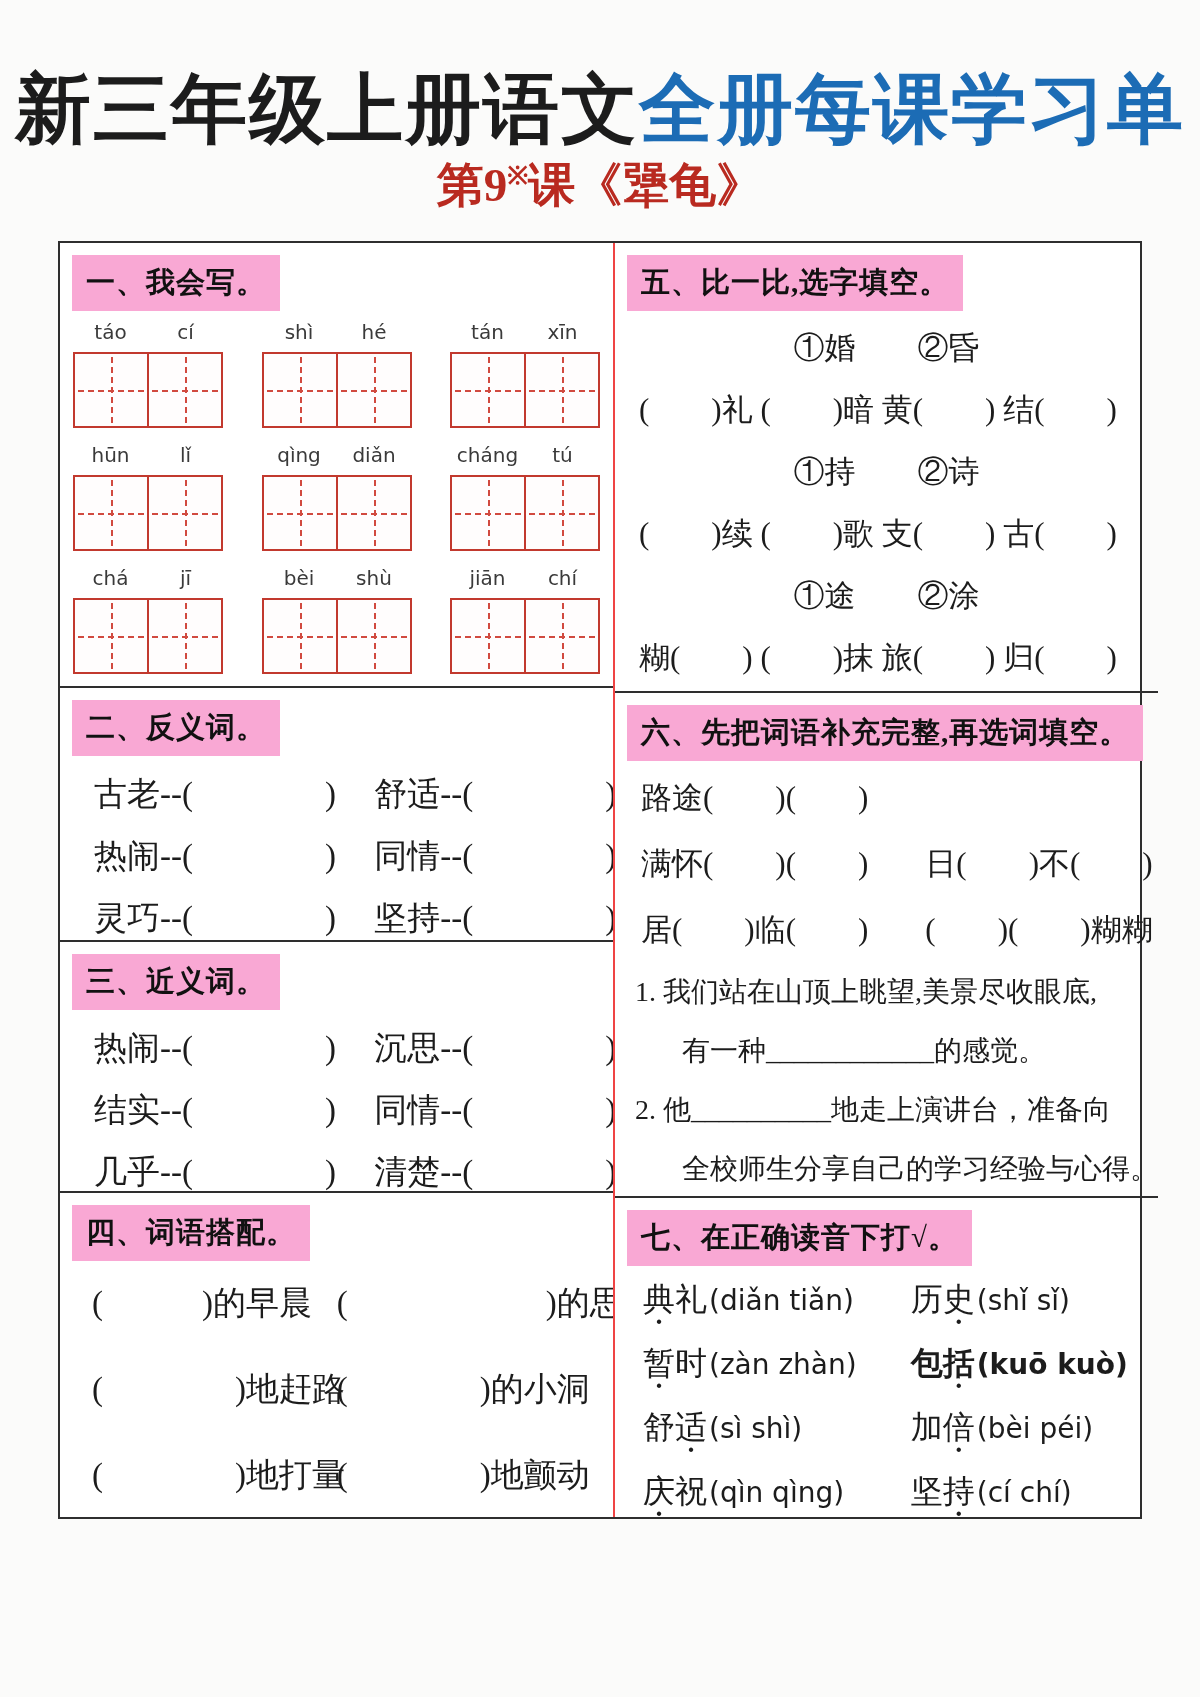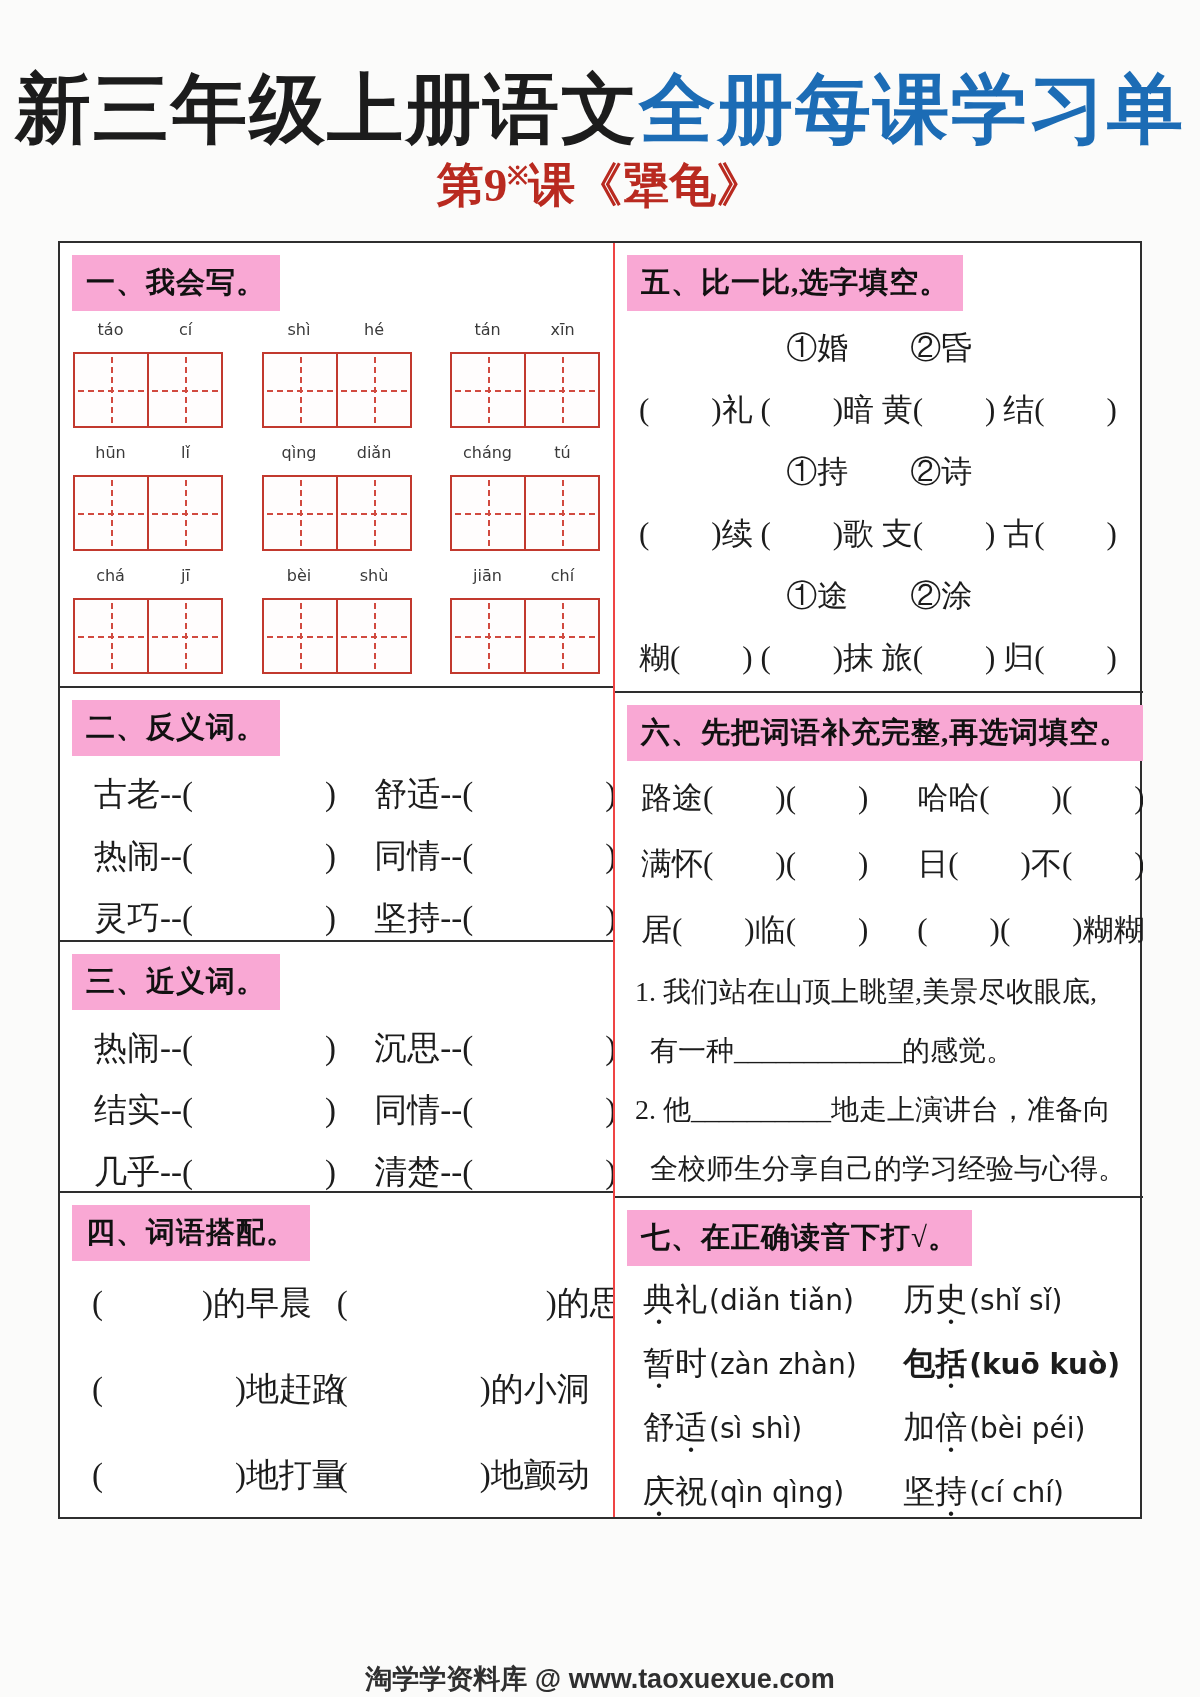--- a/index.html
+++ b/index.html
@@ -26,21 +26,21 @@
 
   .heading { display:inline-block; background:#f9a8d4; color:#111; font-weight:bold;
              font-size:29px; padding:8px 14px; margin:12px 0 0 12px; letter-spacing:1px; white-space:pre; }
 
   
   .wrow { display:flex; justify-content:space-between; padding:0 13px; margin-top:15px; }
   .wrow.first { margin-top:9px; }
   .wgroup { width:150px; }
   .pyrow { display:flex; height:30px; margin-bottom:2px; }
   .py { flex:1; text-align:center; font-family:"DejaVu Sans", sans-serif;
-        font-size:16px; color:#3a3a3a; white-space:pre; }
+        font-size:20px; color:#3a3a3a; white-space:pre; }
   .tgrid { display:flex; }
   .tz { width:76px; height:76px; box-sizing:border-box; border:2px solid #c2392e; position:relative; background:#fffdfd; }
   .tz + .tz { margin-left:-2px; }
   .tz::before { content:""; position:absolute; left:50%; top:3px; bottom:3px; border-left:2px dashed #d14a3f; }
   .tz::after  { content:""; position:absolute; top:50%; left:3px; right:3px; border-top:2px dashed #d14a3f; }
 
   
   .arow { display:flex; align-items:center; height:62px; padding-left:34px; font-size:33px; white-space:pre; }
   .arow.first { margin-top:8px; }
   .acell { width:54%; } .acell.r { width:46%; }
@@ -51,21 +51,21 @@
   .cline { display:flex; align-items:center; height:62px; font-size:31px; white-space:pre; }
   .cline.first { margin-top:6px; }
   .cline.center { justify-content:center; }
   .cline.fill { padding-left:24px; }
 
   
   .prow { display:flex; align-items:center; height:66px; padding-left:26px; font-size:31px; white-space:pre; }
   .prow.first { margin-top:4px; }
   .pcell { width:55%; } .pcell.r { width:45%; }
   .sline { display:flex; align-items:center; height:59px; padding-left:20px; font-size:28px; white-space:pre; }
-  .sline.indent { padding-left:35px; }
+  .sline.indent { padding-left:67px; }
 
   
   .prnrow { display:flex; align-items:center; height:64px; padding-left:28px; }
   .prnrow.first { margin-top:2px; }
   .prnitem { width:52%; font-size:32px; white-space:pre; } .prnitem.r { width:48%; }
   .ch { display:inline-block; position:relative; }
   .du::after { content:"·"; position:absolute; left:50%; bottom:-0.58em; transform:translateX(-50%);
                font-weight:900; font-size:0.85em; color:#1c1c1c; }
   .pyn { font-family:"DejaVu Sans", sans-serif; font-size:28px; margin-left:2px; }
   .bold { font-weight:bold; }
@@ -219,21 +219,21 @@
         <div class="cline center first">①婚　　②昏</div>
         <div class="cline fill">(　　)礼 (　　)暗 黄(　　) 结(　　)</div>
         <div class="cline center">①持　　②诗</div>
         <div class="cline fill">(　　)续 (　　)歌 支(　　) 古(　　)</div>
         <div class="cline center">①途　　②涂</div>
         <div class="cline fill">糊(　　) (　　)抹 旅(　　) 归(　　)</div>
       </div>
 
       <div class="sec bb h-505">
         <span class="heading">六、先把词语补充完整,再选词填空。</span>
-        <div class="prow first"><span class="pcell">路途(　　)(　　)</span><span class="pcell r">哈哈(　　)(　　)</span></div>
+        <div class="prow first"><span class="pcell">路途(　　)(　　)</span></div>
         <div class="prow"><span class="pcell">满怀(　　)(　　)</span><span class="pcell r">日(　　)不(　　)</span></div>
         <div class="prow"><span class="pcell">居(　　)临(　　)</span><span class="pcell r">(　　)(　　)糊糊</span></div>
         <div class="sline">1. 我们站在山顶上眺望,美景尽收眼底,</div>
         <div class="sline indent">有一种____________的感觉。</div>
         <div class="sline">2. 他__________地走上演讲台，准备向</div>
         <div class="sline indent">全校师生分享自己的学习经验与心得。</div>
       </div>
 
       <div class="sec h-319">
         <span class="heading">七、在正确读音下打√。</span>
@@ -252,15 +252,14 @@
         <div class="prnrow">
           <span class="prnitem"><span class="ch du">庆</span><span class="ch">祝</span><span class="pyn">(qìn qìng)</span></span>
           <span class="prnitem r"><span class="ch">坚</span><span class="ch du">持</span><span class="pyn">(cí chí)</span></span>
         </div>
       </div>
 
     </div>
   </div>
 
   <div class="pageinfo">第 9 页，共 26 页</div>
-  <div class="watermark">淘学学资料库 @ www.taoxuexue.com</div>
 
 </div>
 
 </body></html>

